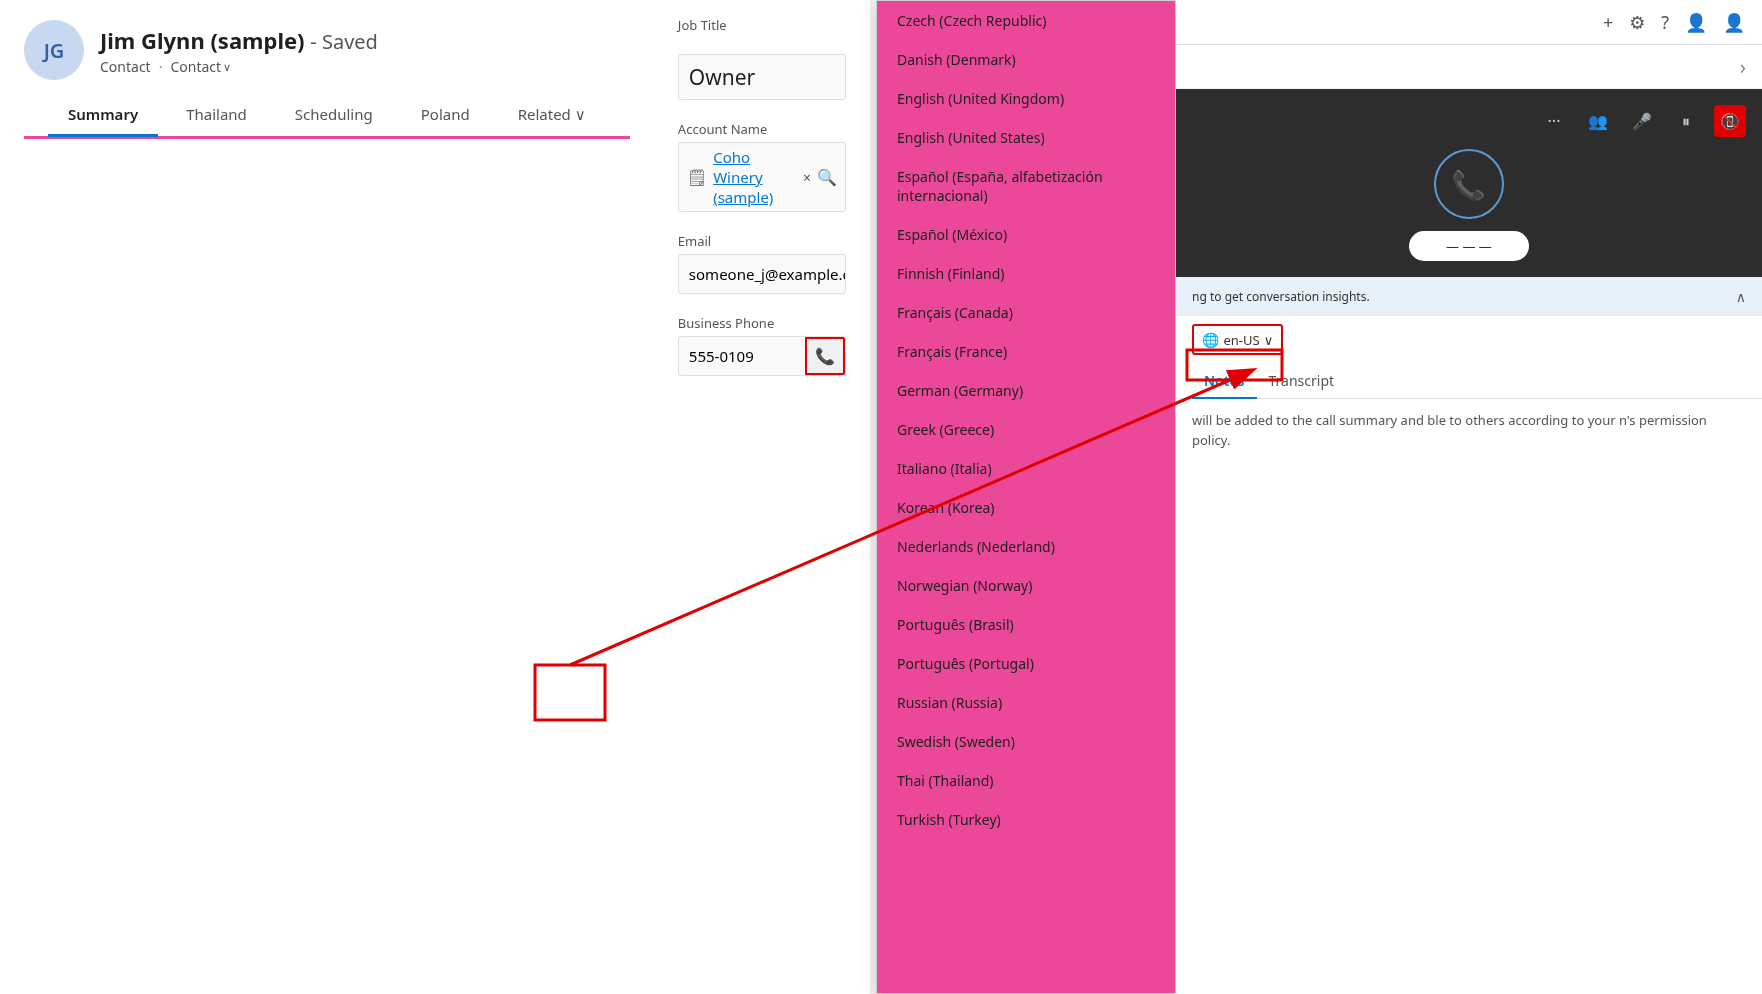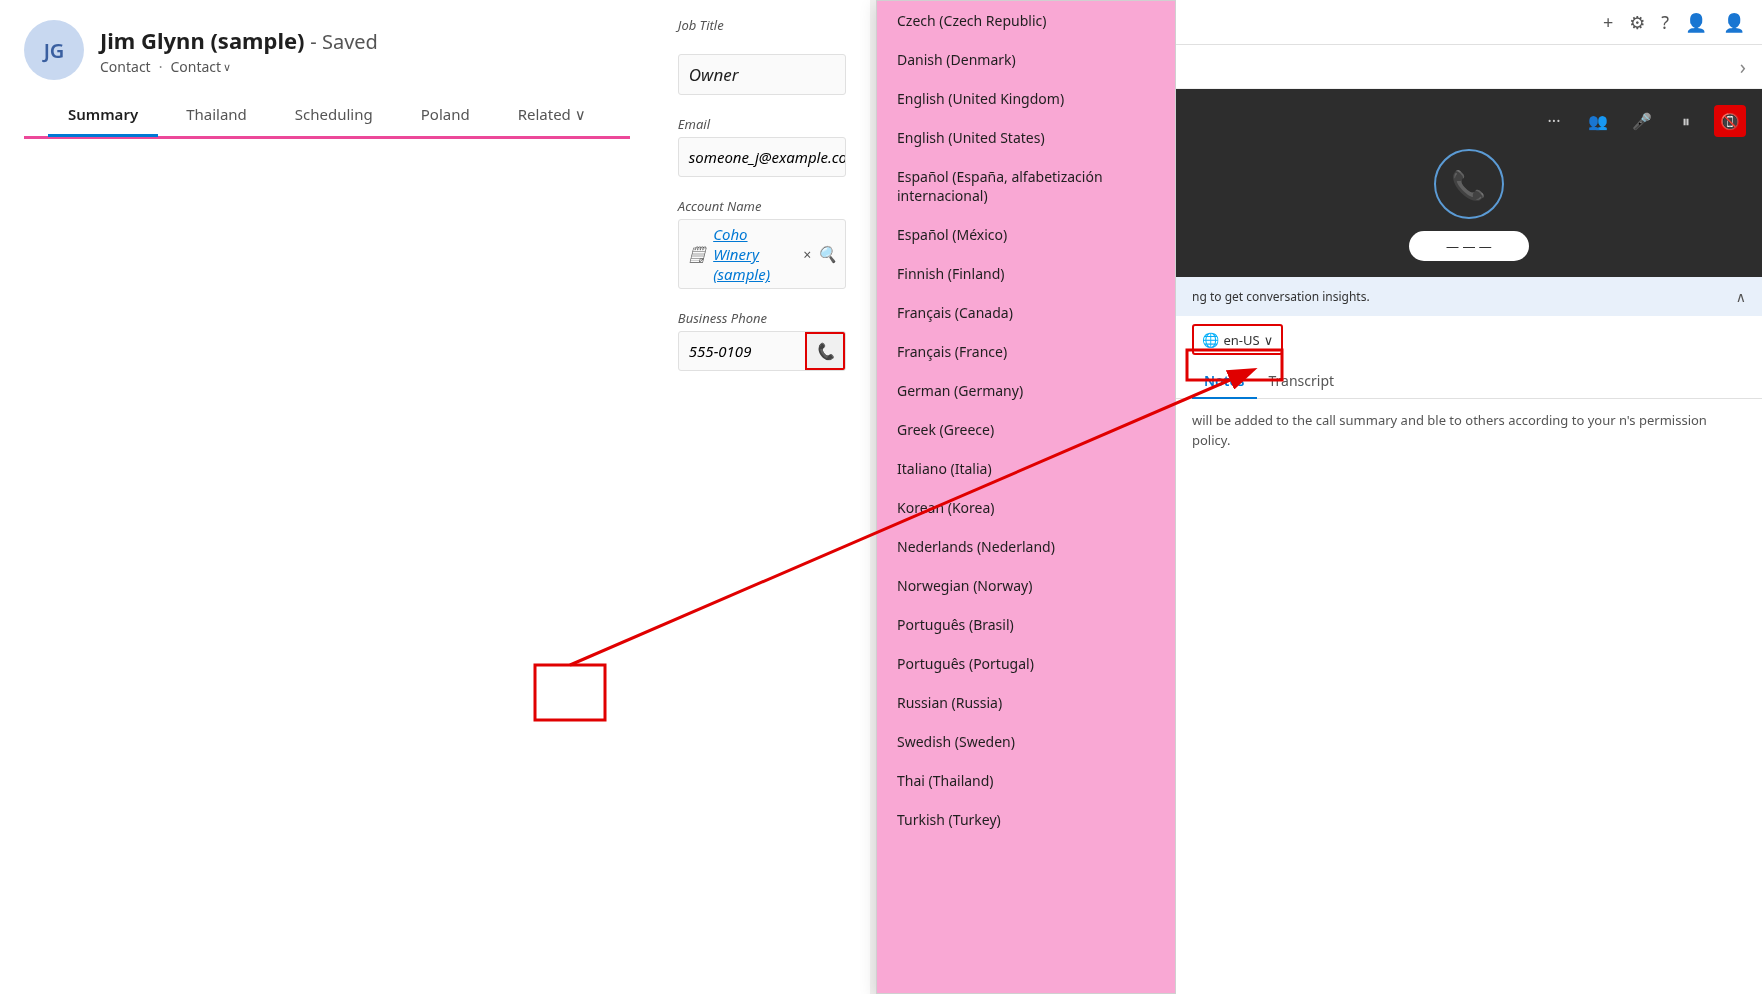--- a/index.html
+++ b/index.html
@@ -110,33 +110,32 @@
       display: flex;
       align-items: center;
       gap: 4px;
     }
 
     
     .form-content {
       padding: 16px 24px;
       overflow-y: auto;
       flex: 1;
-      font-style: italic;
     }
     .form-field {
       margin-bottom: 20px;
     }
     .field-label {
       font-size: 13px;
       color: #555;
       margin-bottom: 4px;
       font-weight: 400;
     }
     .field-value {
-      font-size: 17px;
+      font-size: 21px;
       color: #1f1f1f;
       padding: 8px 10px;
       border: 1px solid #e0e0e0;
       border-radius: 3px;
       background: #fafafa;
       min-height: 38px;
       display: flex;
       align-items: center;
     }
     .field-value-with-icon {
@@ -188,21 +187,21 @@
     }
     .account-clear { color: #555; cursor: pointer; font-size: 14px; }
     .account-search { margin-left: auto; cursor: pointer; }
 
     
     .divider { width: 6px; background: #f3f2f1; }
 
     
     .lang-dropdown {
       width: 300px;
-      background: #f9a8d4;
+      background: #ec4899;
       border: 1px solid #d0d0d0;
       box-shadow: 0 4px 16px rgba(0,0,0,0.15);
       height: 994px;
       overflow-y: auto;
       flex-shrink: 0;
     }
     .lang-item {
       padding: 10px 20px;
       font-size: 14px;
       color: #1f1f1f;
@@ -441,36 +440,36 @@
       <div class="job-title-label">Job Title</div>
     </div>
 
     <div class="form-field">
       <div class="field-value">
         <span>Owner</span>
       </div>
     </div>
 
     <div class="form-field">
+      <div class="field-label">Account Name</div>
+      <div class="account-field">
+        <span class="account-icon">🗒</span>
+        <span class="account-link">Coho Winery (sample)</span>
+        <span class="account-clear">×</span>
+        <span class="account-search">🔍</span>
+      </div>
+    </div>
+
+    <div class="form-field">
       <div class="field-label">Email</div>
       <div class="field-value-with-icon">
         <span class="field-value-text">someone_j@example.com</span>
         <div class="field-icon-btn">
           <span>✉</span>
         </div>
-      </div>
-    </div>
-
-    <div class="form-field">
-      <div class="field-label">Account Name</div>
-      <div class="account-field">
-        <span class="account-icon">🗒</span>
-        <span class="account-link">Coho Winery (sample)</span>
-        <span class="account-clear">×</span>
-        <span class="account-search">🔍</span>
       </div>
     </div>
 
     <div class="form-field">
       <div class="field-label">Business Phone</div>
       <div class="field-value-with-icon">
         <span class="field-value-text">555-0109</span>
         <div class="field-icon-btn phone-btn">
           <span>📞</span>
         </div>

